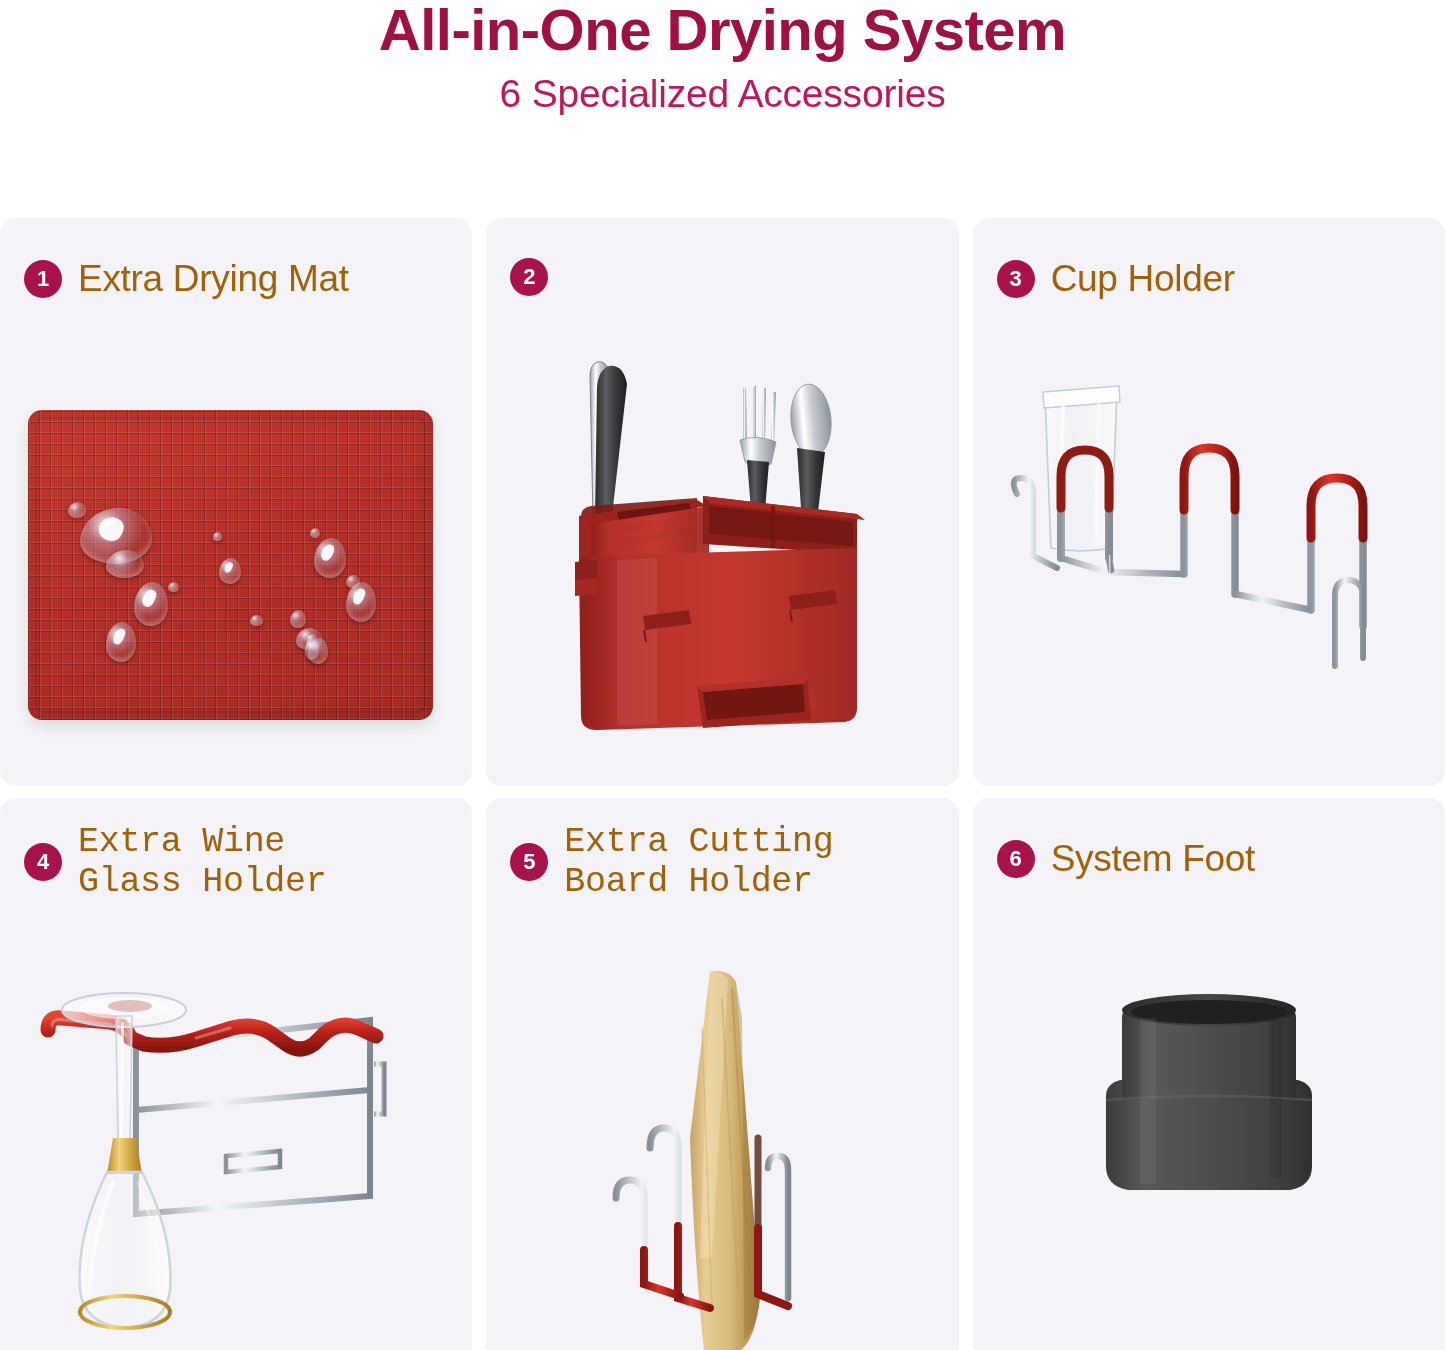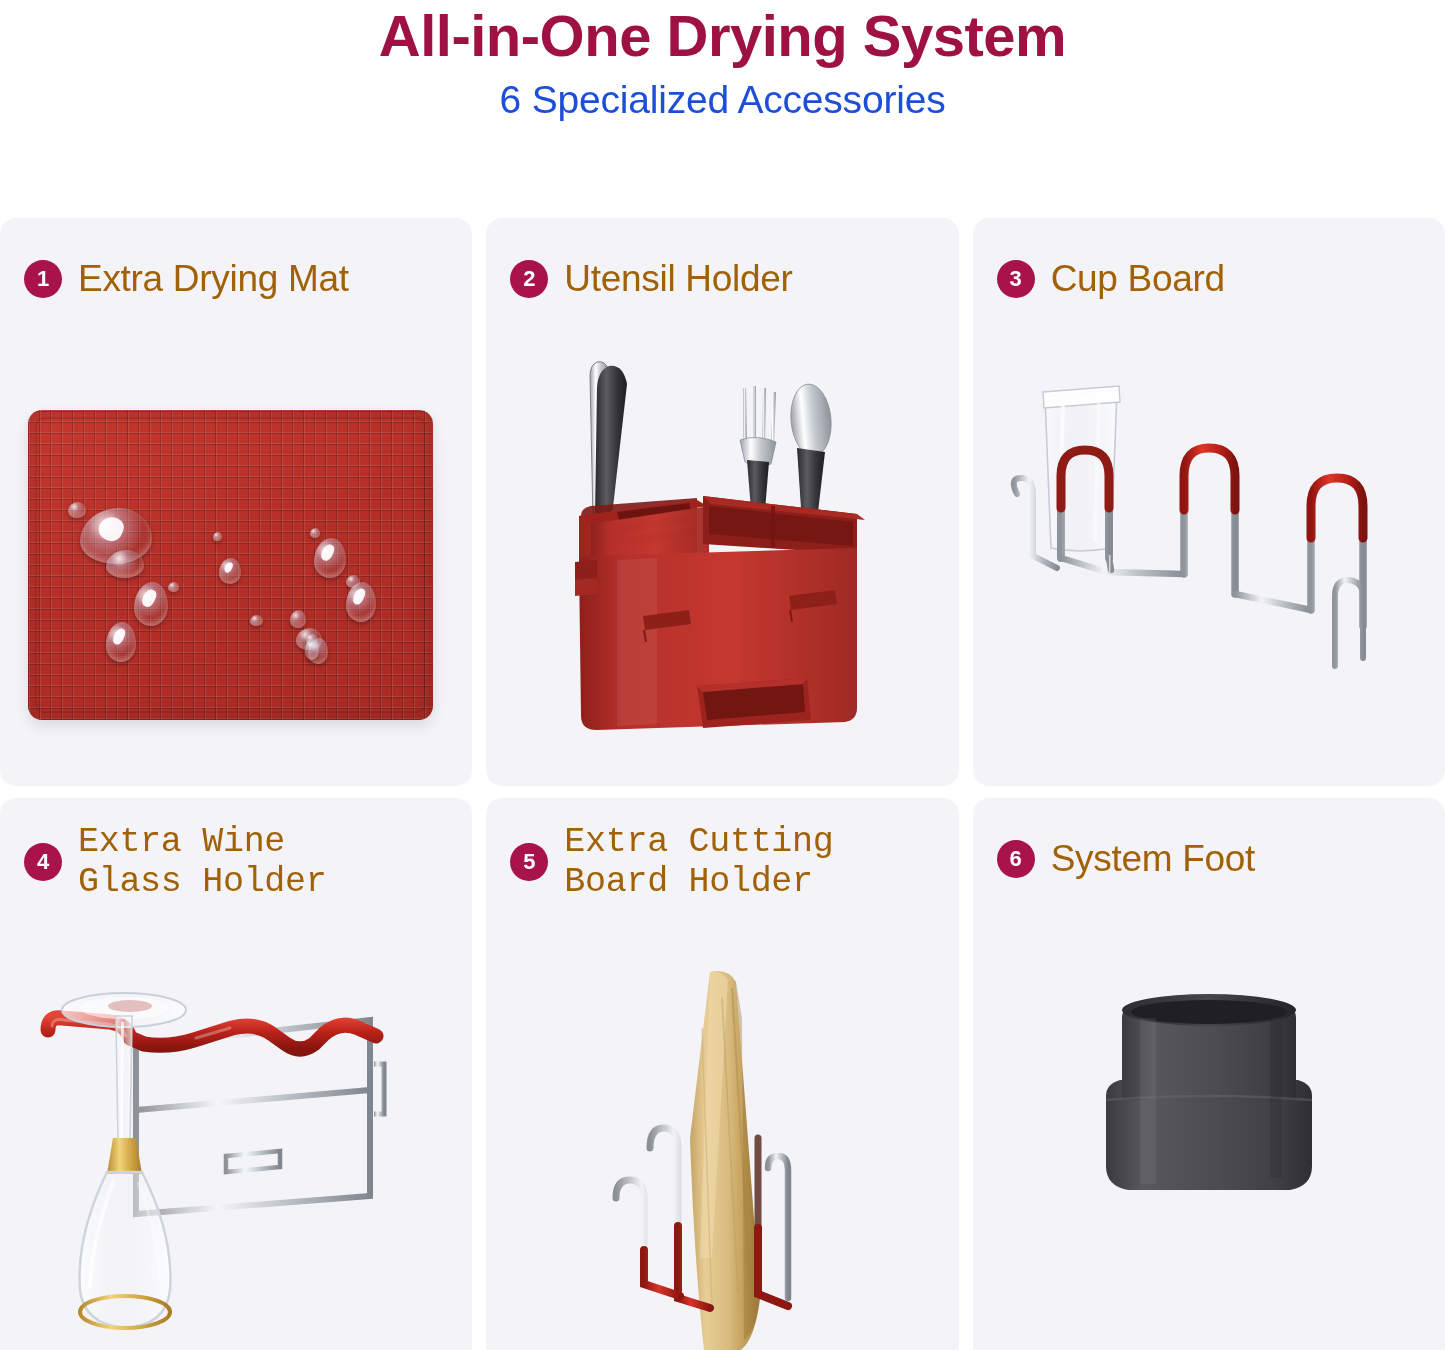--- a/index.html
+++ b/index.html
@@ -5,27 +5,27 @@
   html,body{margin:0;padding:0;}
   body{
     width:1445px;height:1350px;
     background:#ffffff;
     font-family:"Liberation Sans", sans-serif;
     overflow:hidden;
   }
   .page{position:relative;width:1445px;height:1350px;}
 
   
-  .header{width:100%;text-align:center;padding-top:6px;}
+  .header{width:100%;text-align:center;}
   .title{
     font-size:58px;font-weight:bold;color:#9e1142;
     letter-spacing:-0.5px;line-height:1.05;margin:0;
   }
   .subtitle{
-    font-size:39px;font-weight:normal;color:#1d4ed8;
+    font-size:39px;font-weight:normal;color:#be185d;
     line-height:1.1;margin:12px 0 0 0;letter-spacing:-0.2px;
   }
 
   
   .grid{
     position:absolute;left:0;top:218px;width:1445px;height:1132px;
     display:grid;
     grid-template-columns:1fr 1fr 1fr;
     grid-template-rows:568px 564px;
     column-gap:14px;row-gap:12px;
@@ -154,21 +154,20 @@
               <i></i>
             </div>
           <div class="drop" style="left:277px;top:228px;width:14px;height:22px;"></div>
         </div>
       </div>
     </div>
 
     <div class="card">
       <div class="card-head">
         <div class="badge">2</div>
-        <div class="card-title">Utensil Holder</div>
       </div>
       <div class="stage">
         <div class="uh">
           <svg viewBox="0 0 330 400">
             <defs>
               <linearGradient id="redBody" x1="0" y1="0" x2="1" y2="0">
                 <stop offset="0%" stop-color="#8e1f1a"></stop>
                 <stop offset="16%" stop-color="#b5302a"></stop>
                 <stop offset="55%" stop-color="#c4382f"></stop>
                 <stop offset="100%" stop-color="#a02a24"></stop>
@@ -245,21 +244,21 @@
             <path d="M146 344 L246 336 L248 364 L150 372 Z" fill="#721612"></path>
             <path d="M140 338 L250 330 L246 336 L146 344 Z" fill="#b5302a"></path>
           </svg>
         </div>
       </div>
     </div>
 
     <div class="card">
       <div class="card-head">
         <div class="badge">3</div>
-        <div class="card-title">Cup Board</div>
+        <div class="card-title">Cup Holder</div>
       </div>
       <div class="stage">
         <div class="cup">
           <svg viewBox="0 0 420 320">
             <defs>
               <linearGradient id="wire" x1="0" y1="0" x2="1" y2="0">
                 <stop offset="0%" stop-color="#8e949b"></stop>
                 <stop offset="35%" stop-color="#f2f4f6"></stop>
                 <stop offset="65%" stop-color="#b8bec4"></stop>
                 <stop offset="100%" stop-color="#868c93"></stop>

